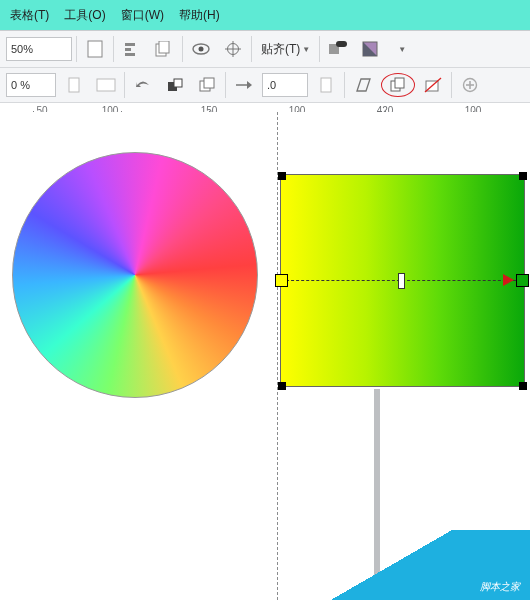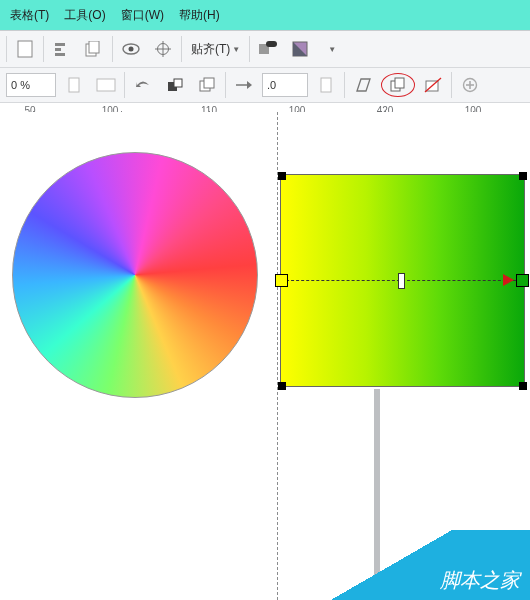--- a/index.html
+++ b/index.html
@@ -23,33 +23,34 @@
 .guide-v{position:absolute;top:0;bottom:0;width:0;border-left:1px dashed #8a8c8e}
 .circle-grad{position:absolute;width:244px;height:244px;border-radius:50%;background:conic-gradient(from 85deg,#ff4040,#ff8a3a,#ffd24a,#7dff6a,#3affd0,#3ab6ff,#5c54ff,#b84fff,#ff4ad6,#ff4b86,#ff4040);border:1px solid #999}
 .rect-grad{position:absolute;width:243px;height:211px;background:linear-gradient(90deg,#ffff00 0%,#b7f300 35%,#5edb08 65%,#0aa80a 100%);border:1px solid #666}
 .sel-handle{position:absolute;width:6px;height:6px;border:1px solid #000;background:#000}
 .dash-line{position:absolute;height:0;border-top:1.2px dashed #333}
 .col-stop{position:absolute;width:11px;height:11px;border:1.2px solid #000}
 .mid-handle{position:absolute;width:5px;height:14px;background:#fff;border:1px solid #333}
 .arrow-r{position:absolute;width:0;height:0;border-top:6px solid transparent;border-bottom:6px solid transparent;border-left:11px solid #d31919}
 .gray-bar{position:absolute;width:6px;background:#bdbfc2}
 .footer{position:absolute;right:0;bottom:0;width:200px;height:70px;background:linear-gradient(150deg,transparent 0%,transparent 38%,#1eb0e0 38%);display:flex;align-items:flex-end;justify-content:flex-end;padding:6px 10px;box-sizing:border-box}
-.footer span{color:#fff;font-size:20px;font-family:"Microsoft YaHei",sans-serif;font-style:italic}
+.footer span{color:#fff;font-size:10px;font-family:"Microsoft YaHei",sans-serif;font-style:italic}
 </style>
 </head>
 <body>
 
 <div class="menubar">
   <div class="menu-item"><span>表格(T)</span></div>
   <div class="menu-item"><span>工具(O)</span></div>
   <div class="menu-item"><span>窗口(W)</span></div>
   <div class="menu-item"><span>帮助(H)</span></div>
 </div>
 
 <div class="toolbar">
+  <input class="tb-input" value="50%" style="">
   <span class="sep-v"></span>
   <div class="tb-btn">
       <svg width="16" height="18">
         <rect x="1" y="1" width="14" height="16" fill="#fff" stroke="#888"></rect>
       </svg>
     </div>
   <span class="sep-v"></span>
   <div class="tb-btn">
       <svg width="16" height="16">
         <rect x="1" y="2" width="10" height="3" fill="#888"></rect>
@@ -166,25 +167,25 @@
       <svg width="16" height="16">
         <circle cx="8" cy="8" r="6.5" fill="none" stroke="#aaa" stroke-width="1.4"></circle>
         <line x1="8" y1="4" x2="8" y2="12" stroke="#aaa" stroke-width="1.6"></line>
         <line x1="4" y1="8" x2="12" y2="8" stroke="#aaa" stroke-width="1.6"></line>
       </svg>
     </div>
 </div>
 
 <div class="ruler">
   <div class="tick major" style="left:33px"></div>
-    <div class="label" style="left:30px">50</div>
+    <div class="label" style="left:42px">50</div>
   <div class="tick major" style="left:121px"></div>
     <div class="label" style="left:110px">100</div>
   <div class="tick major" style="left:209px"></div>
-    <div class="label" style="left:209px">110</div>
+    <div class="label" style="left:209px">150</div>
   <div class="tick major" style="left:297px"></div>
     <div class="label" style="left:297px">100</div>
   <div class="tick major" style="left:385px"></div>
     <div class="label" style="left:385px">420</div>
   <div class="tick major" style="left:473px"></div>
     <div class="label" style="left:473px">100</div>
 <div class="tick" style="left: 7.6px;"></div>
     <div class="tick" style="left: 16.4px;"></div>
     <div class="tick" style="left: 25.2px;"></div>
     <div class="tick" style="left: 34px;"></div>

